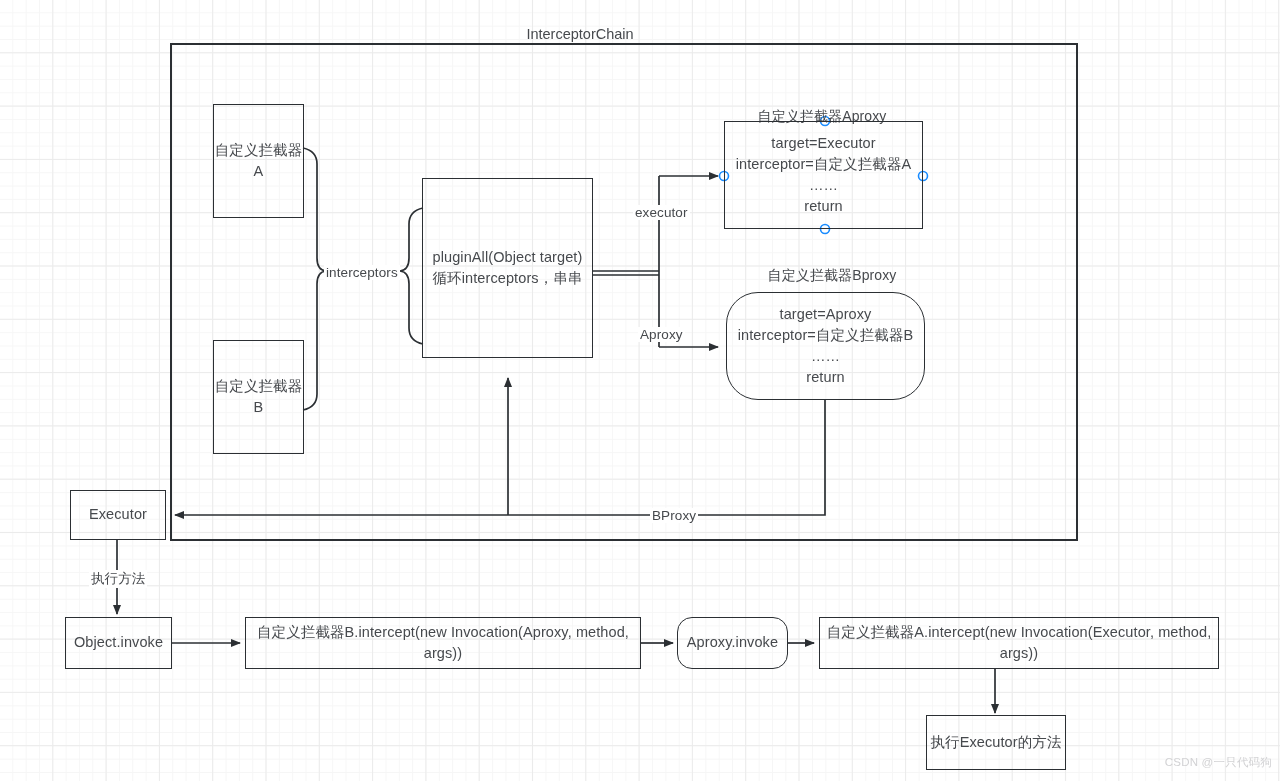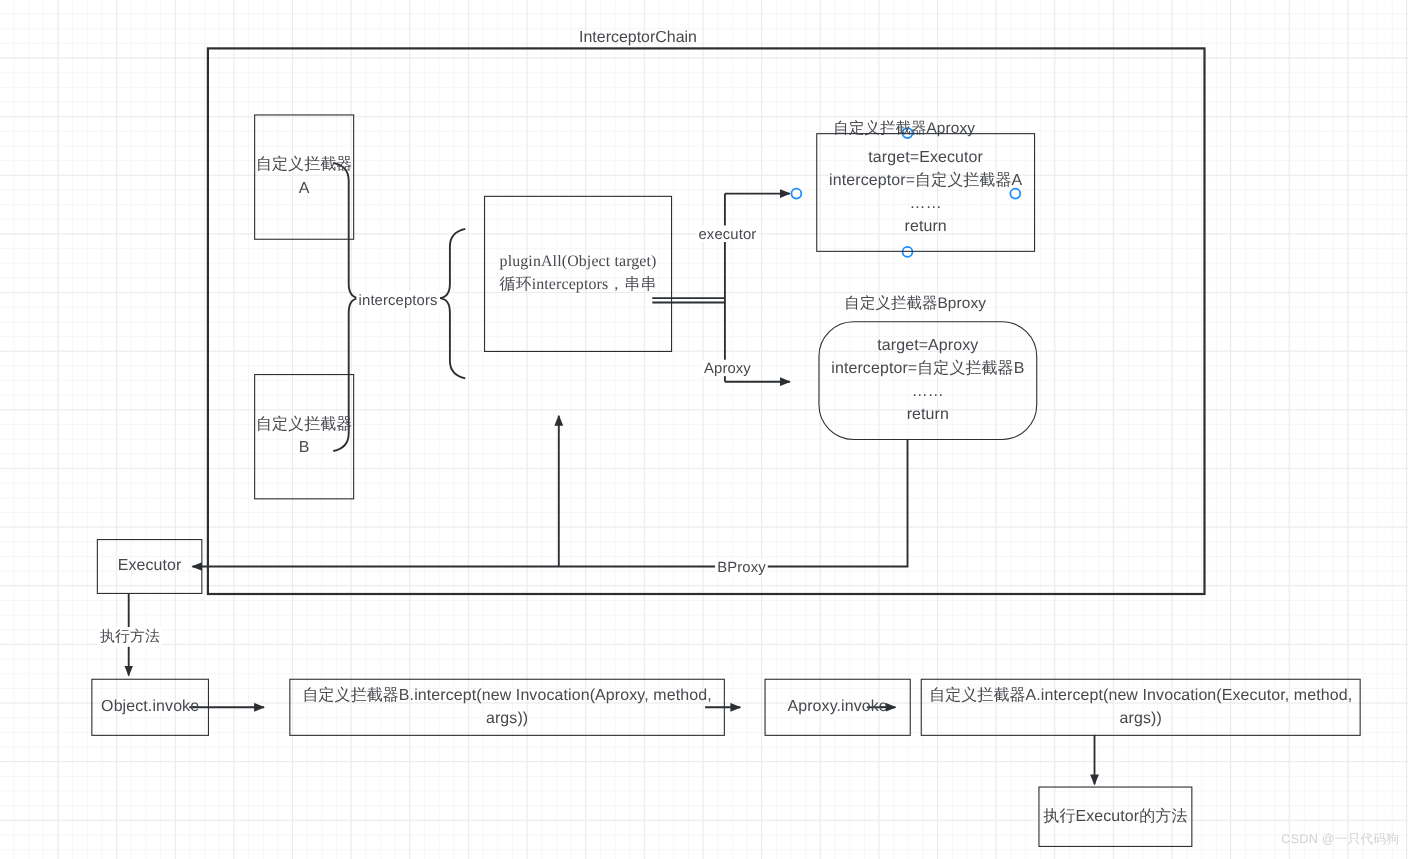--- a/index.html
+++ b/index.html
@@ -39,21 +39,20 @@
     background: transparent;
     display: flex;
     align-items: center;
     justify-content: center;
     text-align: center;
     color: #46494d;
     font-size: 14.5px;
     line-height: 1.45;
     white-space: pre-line;
     letter-spacing: 0.1px;
-    margin-left: 18px;
   }
   .node.thick { border-width: 2px; }
   .freetext {
     position: absolute;
     color: #46494d;
     font-size: 14px;
     white-space: nowrap;
     letter-spacing: 0.1px;
   }
   .freetext.centered { transform: translateX(-50%); }
@@ -138,42 +137,42 @@
     </g>
   </svg>
 
   <div class="node thick" style="left:170px; top:43px; width:908px; height:498px;"></div>
   <div class="chain-title" style="left:580px; top:26px;">InterceptorChain</div>
 
   <div class="node" style="left:213px; top:104px; width:91px; height:114px;">自定义拦截器A</div>
 
   <div class="node" style="left:213px; top:340px; width:91px; height:114px;">自定义拦截器B</div>
 
-  <div class="node" style="left:422px; top:178px; width:171px; height:142px;font-family:Liberation Serif, serif;">pluginAll(Object target)
+  <div class="node" style="left:422px; top:178px; width:171px; height:180px;">pluginAll(Object target)
 循环interceptors，串串</div>
 
   <div class="freetext centered" style="left:822px; top:108px;">自定义拦截器Aproxy</div>
   <div class="node" style="left:724px; top:121px; width:199px; height:108px;">target=Executor
 interceptor=自定义拦截器A
 ……
 return</div>
 
   <div class="freetext centered" style="left:832px; top:267px;">自定义拦截器Bproxy</div>
   <div class="node" style="left:726px; top:292px; width:199px; height:108px;border-radius:32px;">target=Aproxy
 interceptor=自定义拦截器B
 ……
 return</div>
 
   <div class="node" style="left:70px; top:490px; width:96px; height:50px;">Executor</div>
 
   <div class="node" style="left:65px; top:617px; width:107px; height:52px;">Object.invoke</div>
 
   <div class="node" style="left:245px; top:617px; width:396px; height:52px;">自定义拦截器B.intercept(new Invocation(Aproxy, method, args))</div>
 
-  <div class="node" style="left:677px; top:617px; width:133px; height:52px;">Aproxy.invoke</div>
+  <div class="node" style="left:677px; top:617px; width:111px; height:52px;border-radius:15px;">Aproxy.invoke</div>
 
   <div class="node" style="left:819px; top:617px; width:400px; height:52px;">自定义拦截器A.intercept(new Invocation(Executor, method, args))</div>
 
   <div class="node" style="left:926px; top:715px; width:140px; height:55px;">执行Executor的方法</div>
 
   <div class="edgelabel" style="left:324px; top:265px;">interceptors</div>
 
   <div class="edgelabel" style="left:633px; top:205px;">executor</div>
 
   <div class="edgelabel" style="left:638px; top:327px;">Aproxy</div>

